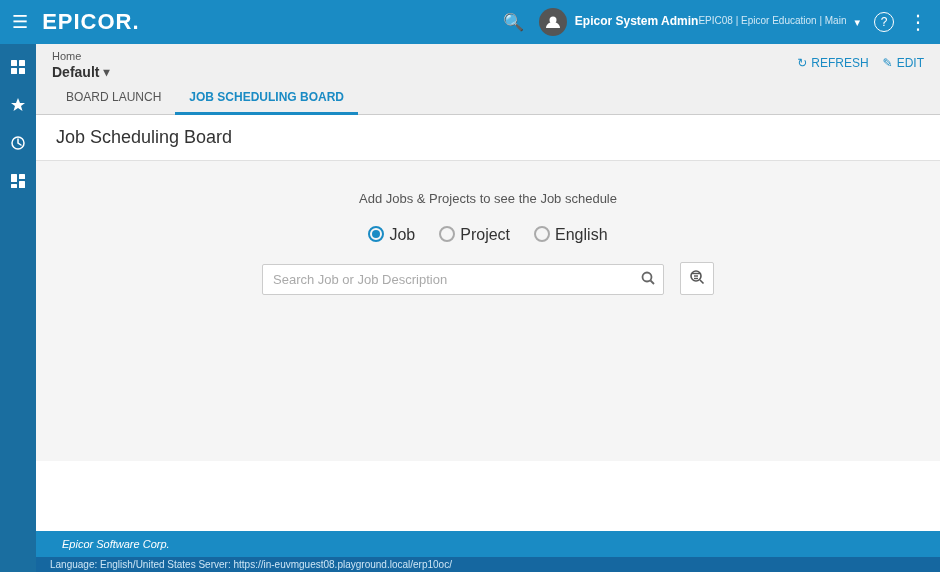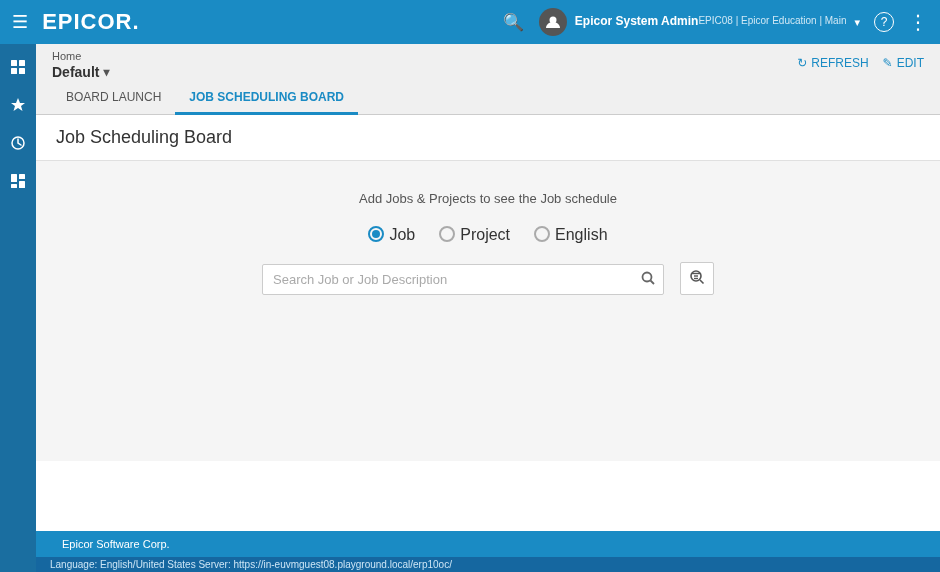--- a/index.html
+++ b/index.html
@@ -274,20 +274,21 @@
 
     
     .footer {
       background: #1a8bc4;
       padding: 4px 14px;
     }
     .footer-company {
       color: white;
       font-size: 11px;
       padding: 3px 12px;
+      font-style: italic;
     }
     .footer-sub {
       background: #1567a0;
       color: #cce5f5;
       font-size: 10px;
       padding: 2px 14px;
     }
   </style>
 </head>
 <body>

